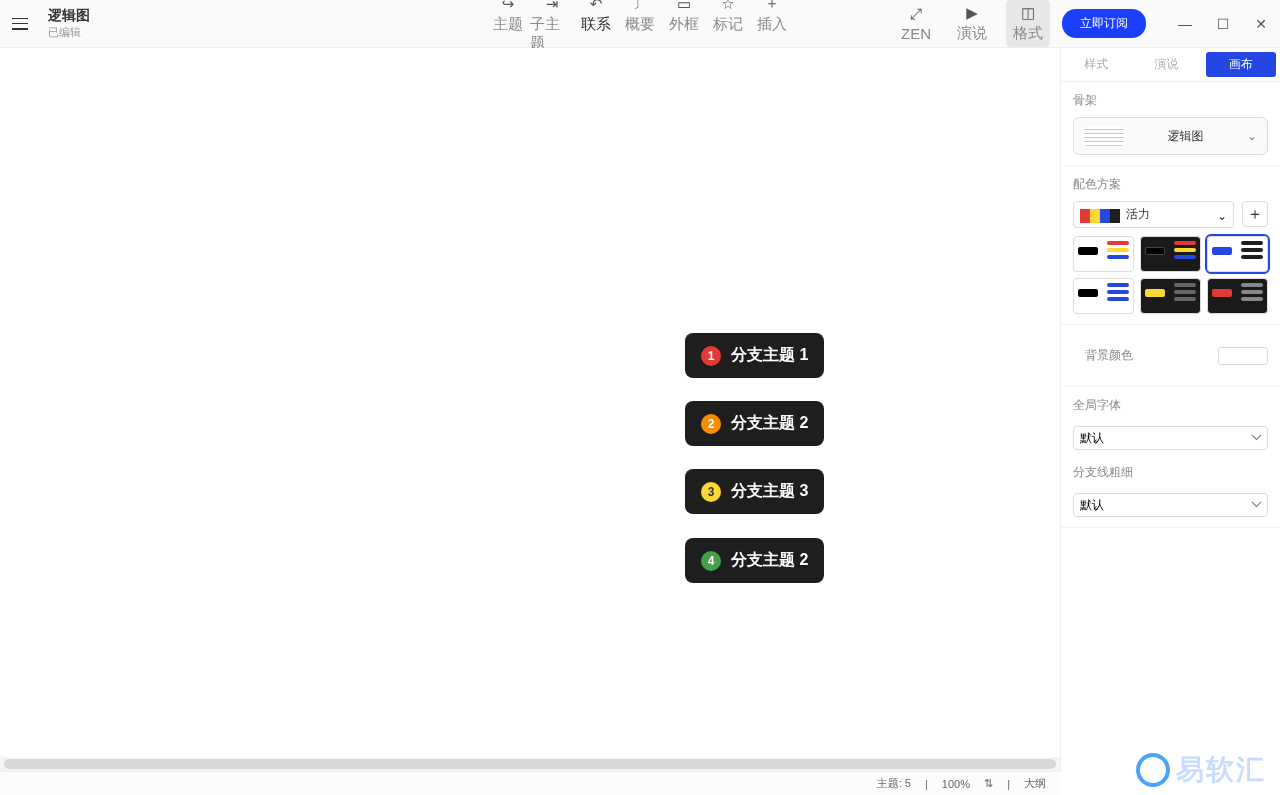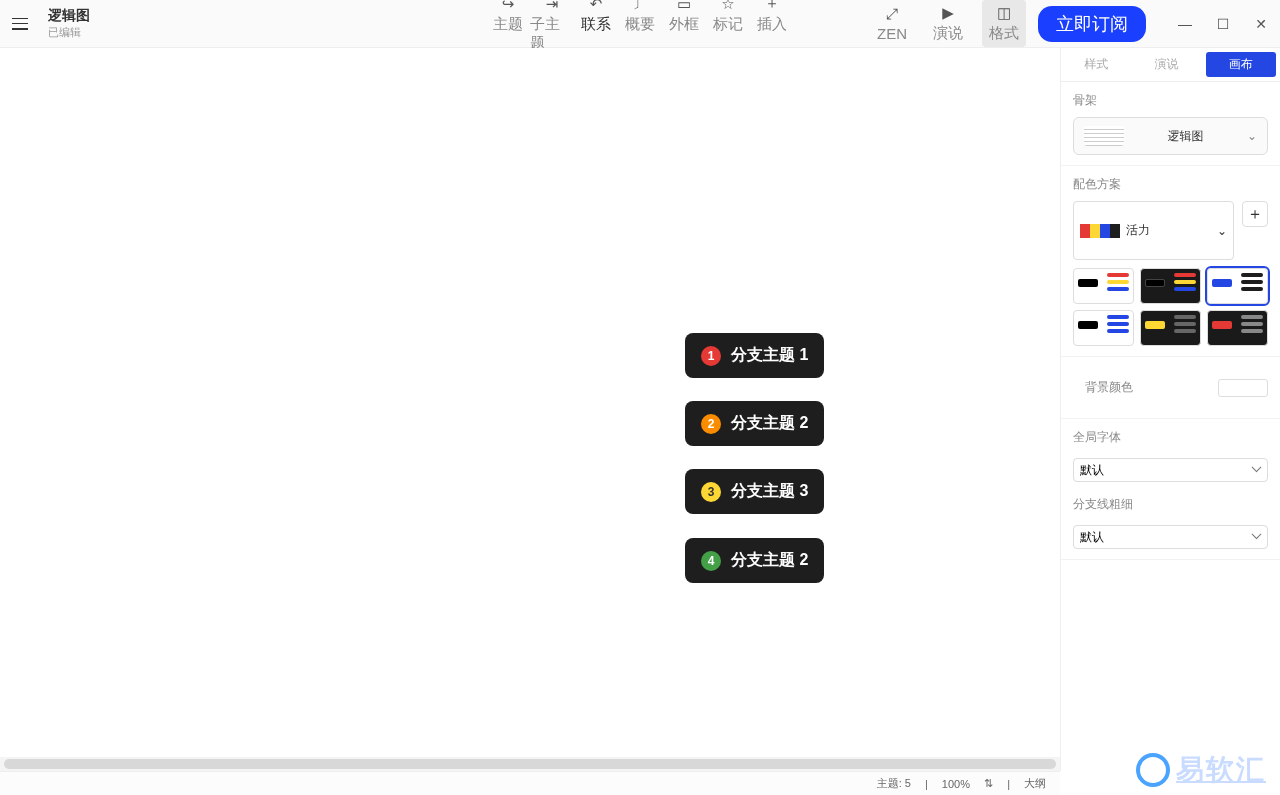--- a/index.html
+++ b/index.html
@@ -10,41 +10,41 @@
 .hamburger span { height: 1.5px; background: #333; }
 .doc-title { margin-left: 8px; }
 .doc-title .title { font-size: 14px; font-weight: 600; }
 .doc-title .status { font-size: 11px; color: #999; }
 .toolbar-center { position: absolute; left: 50%; transform: translateX(-50%); display: flex; gap: 0; }
 .tool-btn { width: 44px; display: flex; flex-direction: column; align-items: center; gap: 2px; cursor: pointer; color: #888; padding: 4px 0; }
 .tool-btn .ico { width: 18px; height: 18px; display: flex; align-items: center; justify-content: center; font-size: 15px; color: #555; }
 .tool-btn .lbl { font-size: 15px; }
 .tool-btn.active .lbl { color: #333; font-weight: 500; }
 .toolbar-right { margin-left: auto; display: flex; align-items: center; gap: 12px; padding-right: 12px; }
-.subscribe-btn { background: #1a3fff; color: #fff; padding: 6px 18px; border-radius: 14px; font-size: 18px; cursor: pointer; border: none; }
+.subscribe-btn { background: #1a3fff; color: #fff; padding: 6px 18px; border-radius: 14px; font-size: 12px; cursor: pointer; border: none; }
 .win-controls { display: flex; gap: 24px; margin-left: 20px; font-size: 14px; color: #555; }
 .win-controls span { cursor: pointer; width: 14px; text-align: center; }
 .main { display: flex; height: calc(100% - 48px - 24px); }
 .canvas { flex: 1; position: relative; background: #fff; overflow: hidden; }
 .canvas svg.connectors { position: absolute; inset: 0; pointer-events: none; }
 .node { position: absolute; background: #1e1e1e; color: #fff; border-radius: 8px; padding: 12px 16px; font-size: 16px; font-weight: 600; display: flex; align-items: center; gap: 10px; cursor: pointer; }
 .node.center { background: #2447e3; padding: 20px 26px; font-size: 20px; }
 .badge { width: 20px; height: 20px; border-radius: 50%; display: inline-flex; align-items: center; justify-content: center; font-size: 12px; font-weight: 700; color: #fff; }
 .b1 { background: #e53935; } .b2 { background: #fb8c00; } .b3 { background: #fdd835; color:#333; } .b4 { background: #43a047; }
 .side-panel { width: 220px; border-left: 1px solid #eee; background: #fff; overflow-y: auto; display: flex; flex-direction: column; }
 .panel-tabs { display: flex; border-bottom: 1px solid #eee; }
 .panel-tabs .tab { flex: 1; text-align: center; padding: 8px 0; font-size: 12px; color: #aaa; cursor: pointer; }
 .panel-tabs .tab.active { background: #2447e3; color: #fff; border-radius: 3px; margin: 4px; padding: 4px 0; }
 .section { padding: 10px 12px; border-bottom: 1px solid #f2f2f2; }
 .section-title { font-size: 12px; color: #888; margin-bottom: 8px; }
 .struct-select { display: flex; align-items: center; justify-content: space-between; border: 1px solid #ddd; border-radius: 6px; padding: 8px 10px; cursor: pointer; background: #fafafa;}
 .struct-select .struct-icon { width: 40px; height: 20px; background: repeating-linear-gradient(0deg,#ccc,#ccc 1px,#fff 1px,#fff 4px); border-radius: 3px; }
 .struct-select .chev { color: #888; }
 .color-row { display: flex; gap: 8px; }
-.color-scheme { flex: 1; display: flex; align-items: center; border: 1px solid #ddd; border-radius: 4px; padding: 20px 6px; cursor: pointer; gap: 6px; }
+.color-scheme { flex: 1; display: flex; align-items: flex-end; border: 1px solid #ddd; border-radius: 4px; padding: 4px 6px; cursor: pointer; gap: 6px; }
 .swatches { display: flex; }
 .swatches i { width: 10px; height: 14px; }
 .add-sq { width: 26px; height: 26px; border: 1px solid #ddd; border-radius: 4px; display: flex; align-items: center; justify-content: center; font-size: 16px; cursor: pointer; }
 .theme-grid { display: grid; grid-template-columns: 1fr 1fr 1fr; gap: 6px; margin-top: 8px; }
 .theme-tile { height: 36px; border-radius: 4px; border: 1px solid #ddd; cursor: pointer; position:relative; overflow:hidden; }
 .theme-tile.selected { outline: 2px solid #2447e3; }
 .theme-tile.light{background:#fff}
 .theme-tile.dark{background:#1a1a1a}
 .theme-tile .chip{position:absolute;left:4px;top:10px;width:20px;height:8px;border-radius:2px}
 .theme-tile .bars{position:absolute;right:4px;top:4px;display:flex;flex-direction:column;gap:3px}
@@ -55,21 +55,21 @@
 .sel-wrap{position:relative}
 .sel-wrap::after{content:"";position:absolute;right:8px;top:50%;width:6px;height:6px;border-right:1px solid #777;border-bottom:1px solid #777;transform:translateY(-60%) rotate(45deg);pointer-events:none}
 .chk-row { display: flex; align-items: center; gap: 6px; font-size: 12px; margin: 6px 0; }
 .chk-row input[type=checkbox]{width:13px;height:13px}
 .chk-row .pro{width:14px;height:14px;border-radius:3px;background:linear-gradient(135deg,#ff4da6,#9b4dff);}
 .chk-row.disabled{color:#bbb}
 .rainbow-btn { width: 50px; height: 18px; background: #2447e3; border-radius: 3px; cursor: pointer; }
 .statusbar { height: 24px; border-top: 1px solid #eee; display: flex; align-items: center; justify-content: flex-end; gap: 14px; padding: 0 14px; font-size: 11px; color: #666; background: #fcfcfc; position: absolute; bottom: 0; left: 0; right: 220px; }
 .scrollbar-h { position: absolute; bottom: 24px; left: 0; right: 220px; height: 14px; background: #f4f4f4; }
 .scrollbar-h .thumb { position: absolute; left: 4px; right: 4px; top: 2px; height: 10px; background: #d8d8d8; border-radius: 5px; }
-.watermark { position: absolute; right: 14px; bottom: 6px; font-size: 28px; font-weight: 700; color: #c9dcff; letter-spacing: 2px; pointer-events: none; display:flex;align-items:center;gap:6px;text-decoration:underline;}
+.watermark { position: absolute; right: 14px; bottom: 6px; font-size: 28px; font-weight: 700; color: #c9dcff; letter-spacing: 2px; pointer-events: none; display:flex;align-items:center;gap:6px;}
 .watermark .logo{width:34px;height:34px;border-radius:50%;border:4px solid #4aa3ff;background:#fff;position:relative}
 .format-btn{background:#e8e8e8;border-radius:4px;}
 </style>
 </head>
 <body>
 
 <div class="titlebar">
   <div class="menu-btn">
     <div class="hamburger">
         <span></span>

